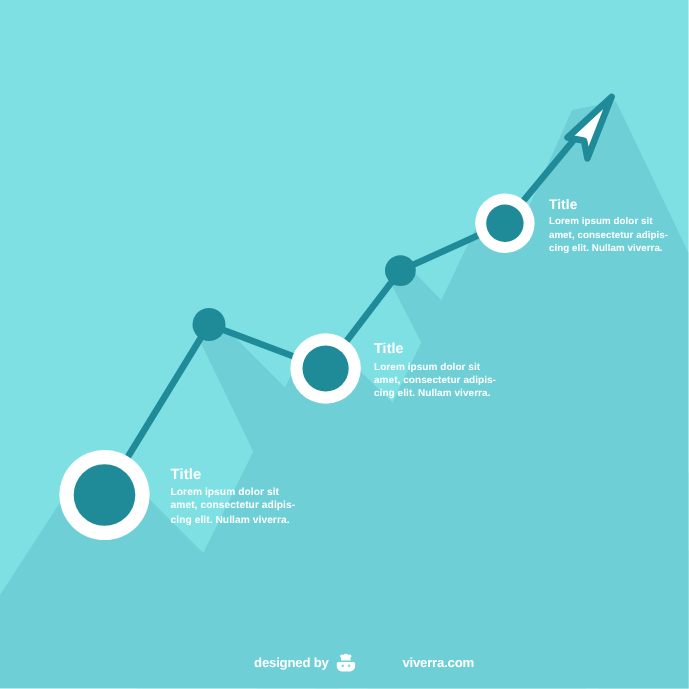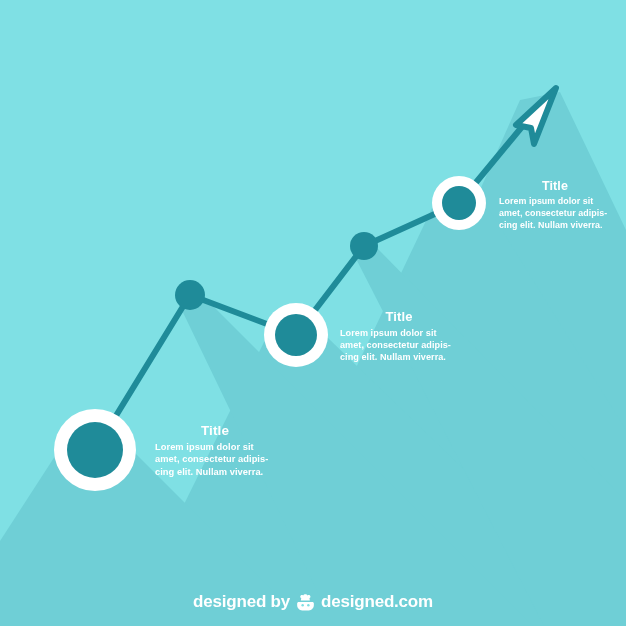--- a/index.html
+++ b/index.html
@@ -24,21 +24,20 @@
   .txt-block {
     position: absolute;
     color: #ffffff;
   }
   .txt-title {
     font-weight: bold;
     color: #ffffff;
     margin: 0 0 3px 0;
     line-height: 1.05;
     letter-spacing: 0.1px;
-    text-align: center;
   }
   .txt-body {
     margin: 0;
     color: #ffffff;
     line-height: 1.32;
     letter-spacing: 0.05px;
     font-weight: bold;
   }
   
   .tier1 { left: 155px; top: 424px; width: 120px; }
@@ -59,24 +58,25 @@
     right: 0;
     top: 589px;
     height: 26px;
     display: flex;
     align-items: center;
     justify-content: center;
     gap: 6px;
     color: #ffffff;
   }
   #footer .fp-text {
-    font-size: 17px;
+    font-size: 12px;
     font-weight: bold;
     color: #ffffff;
     letter-spacing: -0.2px;
+    margin-left: 36px;
   }
   #footer .fp-logo {
     display: inline-flex;
     width: 19px;
     height: 17px;
     align-items: center;
     justify-content: center;
   }
 </style>
 </head>
@@ -145,16 +145,16 @@
   <div id="footer">
     <span class="fp-text">designed by</span>
     <span class="fp-logo">
       <svg viewBox="0 0 24 22" width="19" height="17" xmlns="http://www.w3.org/2000/svg">
         <path d="M5.2 3.4c0-1.2 1-2.1 2.2-2.1 0.6 0 1.1 0.2 1.5 0.6 0.6-0.9 1.7-1.5 2.9-1.5 1.2 0 2.3 0.6 2.9 1.5 0.4-0.4 0.9-0.6 1.5-0.6 1.2 0 2.2 0.9 2.2 2.1 0 0.9-0.5 1.6-1.3 1.9l0.5 3.1H6l0.5-3.1C5.7 5 5.2 4.3 5.2 3.4z" fill="#FFFFFF"></path>
         <path d="M3.1 10.2h17.8c1.1 0 1.9 0.9 1.9 1.9v2.6c0 3.6-2.9 6.5-6.5 6.5H7.7c-3.6 0-6.5-2.9-6.5-6.5v-2.6c0-1 0.9-1.9 1.9-1.9z" fill="#FFFFFF"></path>
         <circle cx="8.3" cy="14.6" r="1.6" fill="#7FE0E4"></circle>
         <circle cx="15.7" cy="14.6" r="1.6" fill="#7FE0E4"></circle>
       </svg>
     </span>
-    <span class="fp-text">designed.com</span>
+    <span class="fp-text">viverra.com</span>
   </div>
 
 </div>
 
 </body></html>

